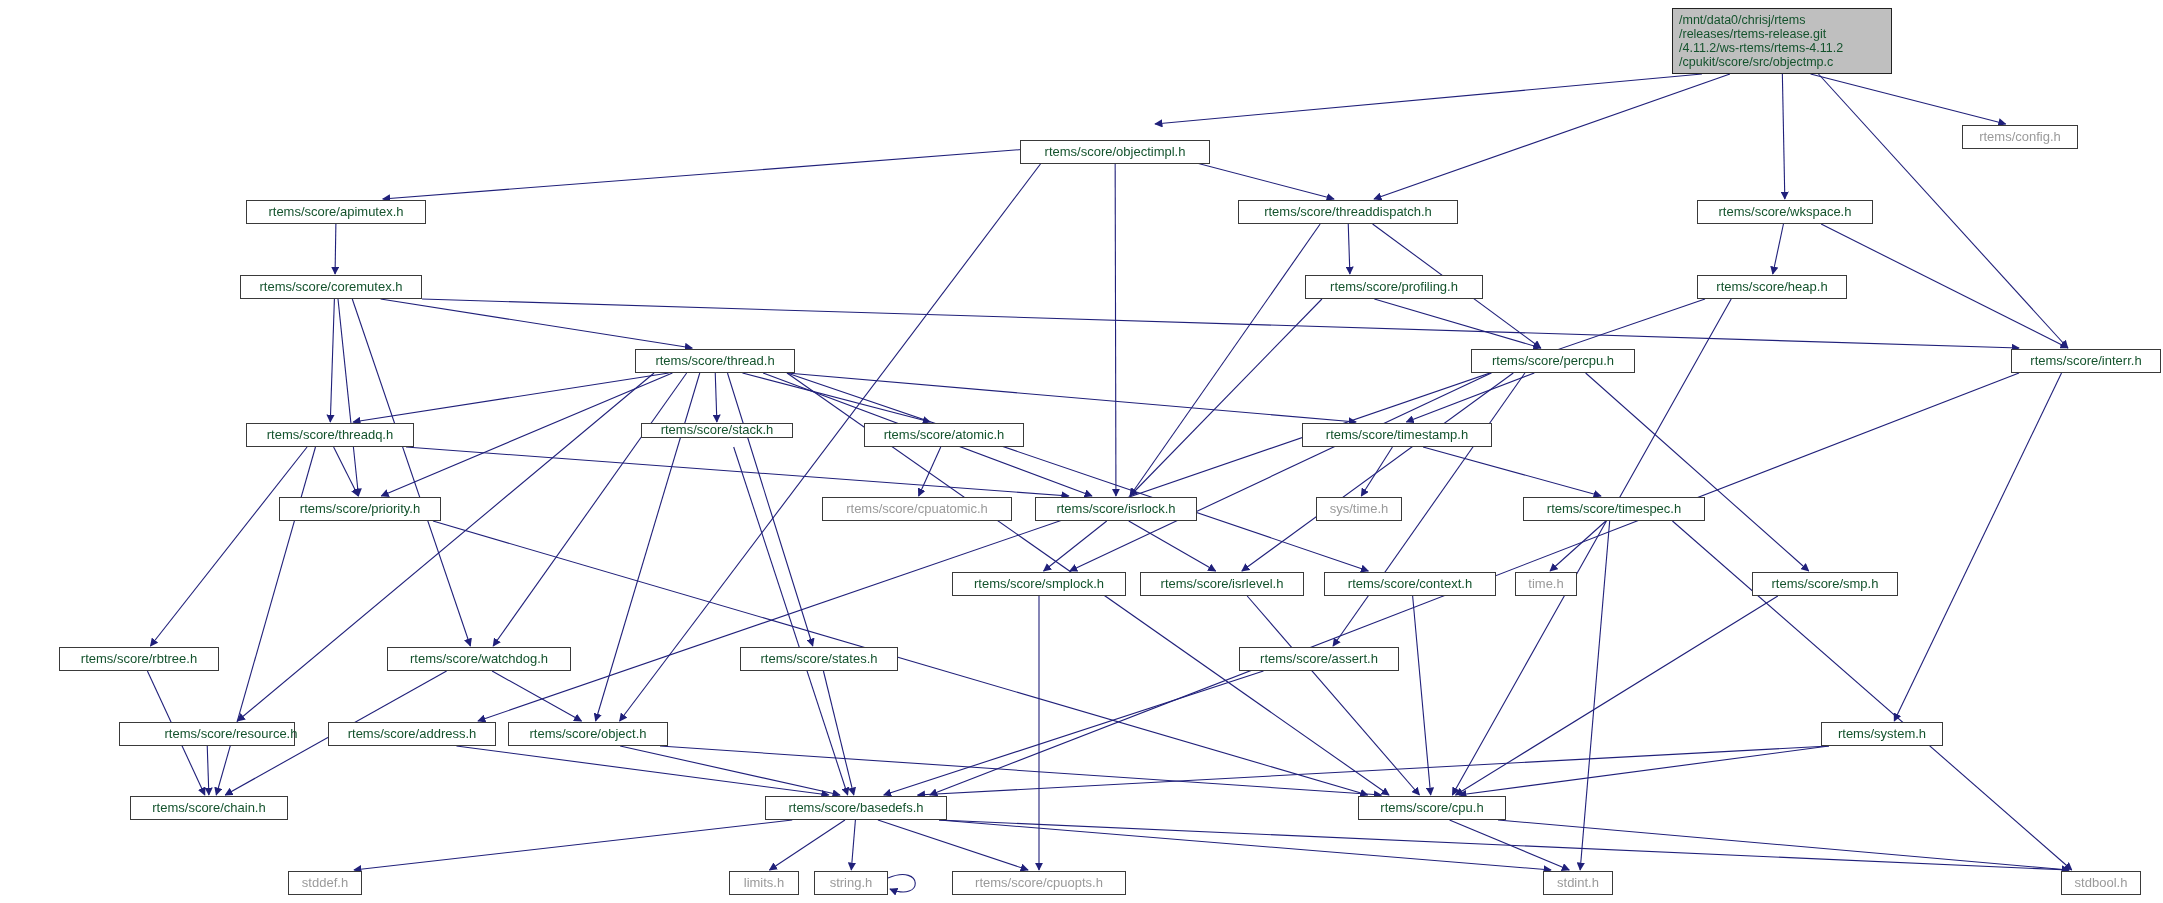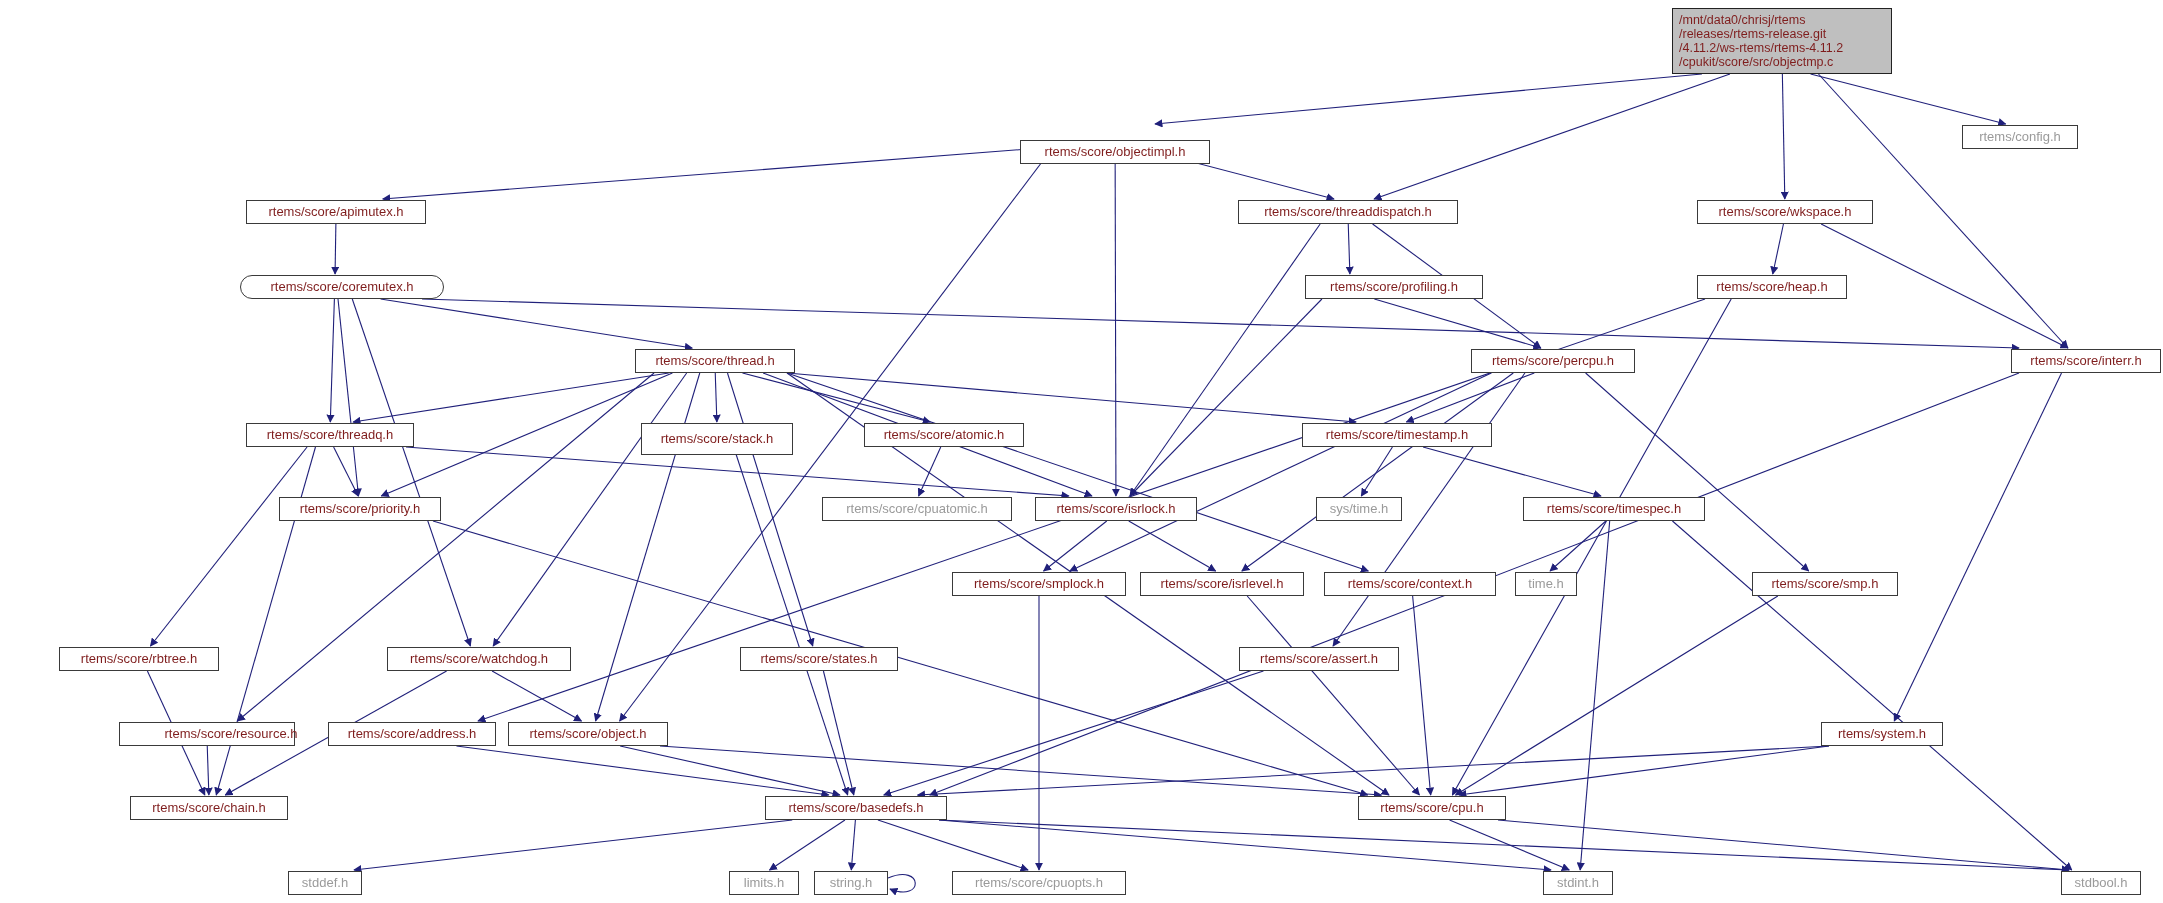--- a/index.html
+++ b/index.html
@@ -11,21 +11,21 @@
     overflow:hidden;
   }
   #edges{position:absolute;left:0;top:0;width:2163px;height:903px;z-index:1;}
   #nodes{position:absolute;left:0;top:0;width:2163px;height:903px;z-index:2;}
   .edge{stroke:#20207a;stroke-width:1.1;fill:none;}
   .node{
     position:absolute;
     box-sizing:border-box;
     background:#ffffff;
     border:1px solid #3a3a3a;
-    color:#7f1d1d;
+    color:#14532d;
     font-size:13px;
     line-height:1.12;
     display:flex;
     align-items:center;
     justify-content:center;
     text-align:center;
     white-space:pre-line;
     cursor:pointer;
     z-index:2;
   }
@@ -135,28 +135,28 @@
   <div id="nodes">
       <div class="node root" style="left: 1672px; top: 8px; width: 220px; height: 66px;">/mnt/data0/chrisj/rtems
 /releases/rtems-release.git
 /4.11.2/ws-rtems/rtems-4.11.2
 /cpukit/score/src/objectmp.c</div>
       <div class="node" style="left: 1020px; top: 132px; width: 190px; height: 24px; margin-top: 8px;">rtems/score/objectimpl.h</div>
       <div class="node external" style="left: 1962px; top: 125px; width: 116px; height: 24px;">rtems/config.h</div>
       <div class="node" style="left: 246px; top: 200px; width: 180px; height: 24px;">rtems/score/apimutex.h</div>
       <div class="node" style="left: 1238px; top: 200px; width: 220px; height: 24px;">rtems/score/threaddispatch.h</div>
       <div class="node" style="left: 1697px; top: 200px; width: 176px; height: 24px;">rtems/score/wkspace.h</div>
-      <div class="node" style="left: 240px; top: 275px; width: 204px; height: 24px; border-radius: 12px;">rtems/score/coremutex.h</div>
+      <div class="node" style="left: 240px; top: 275px; width: 182px; height: 24px;">rtems/score/coremutex.h</div>
       <div class="node" style="left: 1261px; top: 275px; width: 178px; height: 24px; margin-left: 44px;">rtems/score/profiling.h</div>
       <div class="node" style="left: 1697px; top: 275px; width: 150px; height: 24px;">rtems/score/heap.h</div>
       <div class="node" style="left: 635px; top: 349px; width: 160px; height: 24px;">rtems/score/thread.h</div>
       <div class="node" style="left: 1471px; top: 349px; width: 164px; height: 24px;">rtems/score/percpu.h</div>
       <div class="node" style="left: 2011px; top: 349px; width: 150px; height: 24px;">rtems/score/interr.h</div>
       <div class="node" style="left: 246px; top: 423px; width: 168px; height: 24px;">rtems/score/threadq.h</div>
-      <div class="node" style="left: 641px; top: 423px; width: 152px; height: 32px;">rtems/score/stack.h</div>
+      <div class="node" style="left: 641px; top: 423px; width: 152px; height: 15px;">rtems/score/stack.h</div>
       <div class="node" style="left: 864px; top: 423px; width: 160px; height: 24px;">rtems/score/atomic.h</div>
       <div class="node" style="left: 1302px; top: 423px; width: 190px; height: 24px;">rtems/score/timestamp.h</div>
       <div class="node" style="left: 279px; top: 497px; width: 162px; height: 24px;">rtems/score/priority.h</div>
       <div class="node external" style="left: 822px; top: 497px; width: 190px; height: 24px;">rtems/score/cpuatomic.h</div>
       <div class="node" style="left: 1035px; top: 497px; width: 162px; height: 24px;">rtems/score/isrlock.h</div>
       <div class="node external" style="left: 1316px; top: 497px; width: 86px; height: 24px;">sys/time.h</div>
       <div class="node" style="left: 1523px; top: 497px; width: 182px; height: 24px;">rtems/score/timespec.h</div>
       <div class="node" style="left: 952px; top: 572px; width: 174px; height: 24px;">rtems/score/smplock.h</div>
       <div class="node" style="left: 1140px; top: 572px; width: 164px; height: 24px;">rtems/score/isrlevel.h</div>
       <div class="node" style="left: 1324px; top: 572px; width: 172px; height: 24px;">rtems/score/context.h</div>

